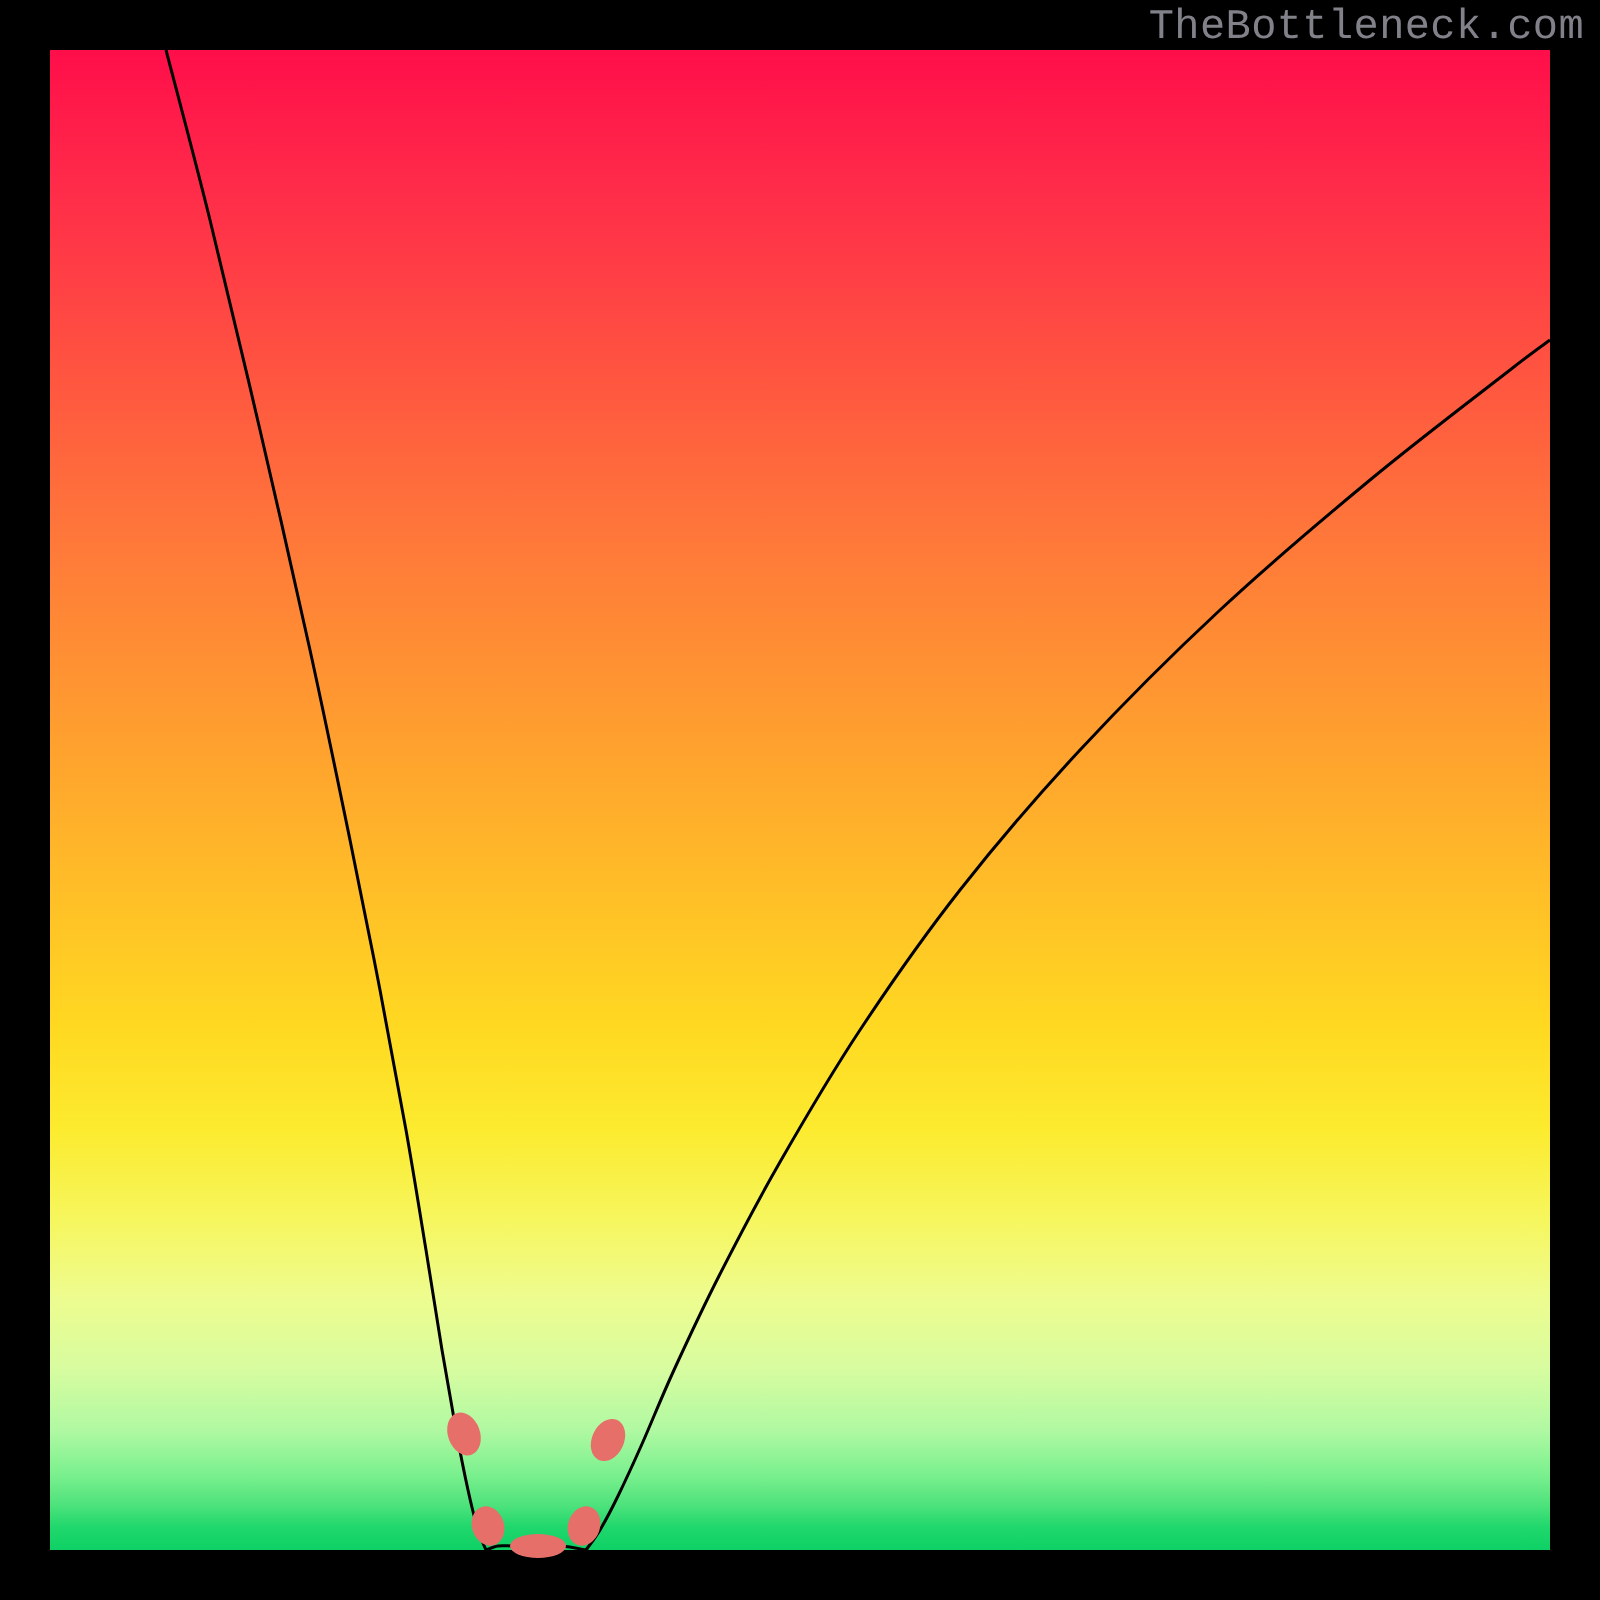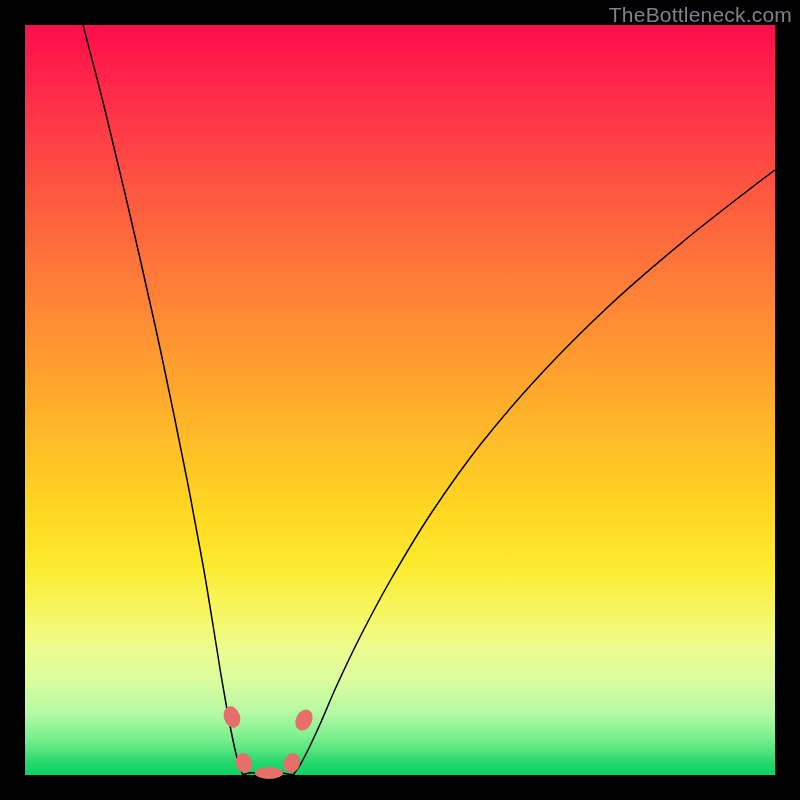--- a/index.html
+++ b/index.html
@@ -31,21 +31,21 @@
       #b0f9a2 92%,
       #7af08e 95%,
       #4ee27c 97%,
       #1fd76c 98.5%,
       #0ed165 100%);
   }
   .watermark {
     position: absolute;
     top: 3px;
     right: 8px;
-    font-family: Liberation Sans, sans-serif;
+    font-family: Liberation Mono, monospace;
     font-size: 21px;
     color: #81818a;
     letter-spacing: 0.2px;
   }
   svg.curve {
     position: absolute;
     left: 0; top: 0;
     width: 750px; height: 750px;
     overflow: visible;
   }

